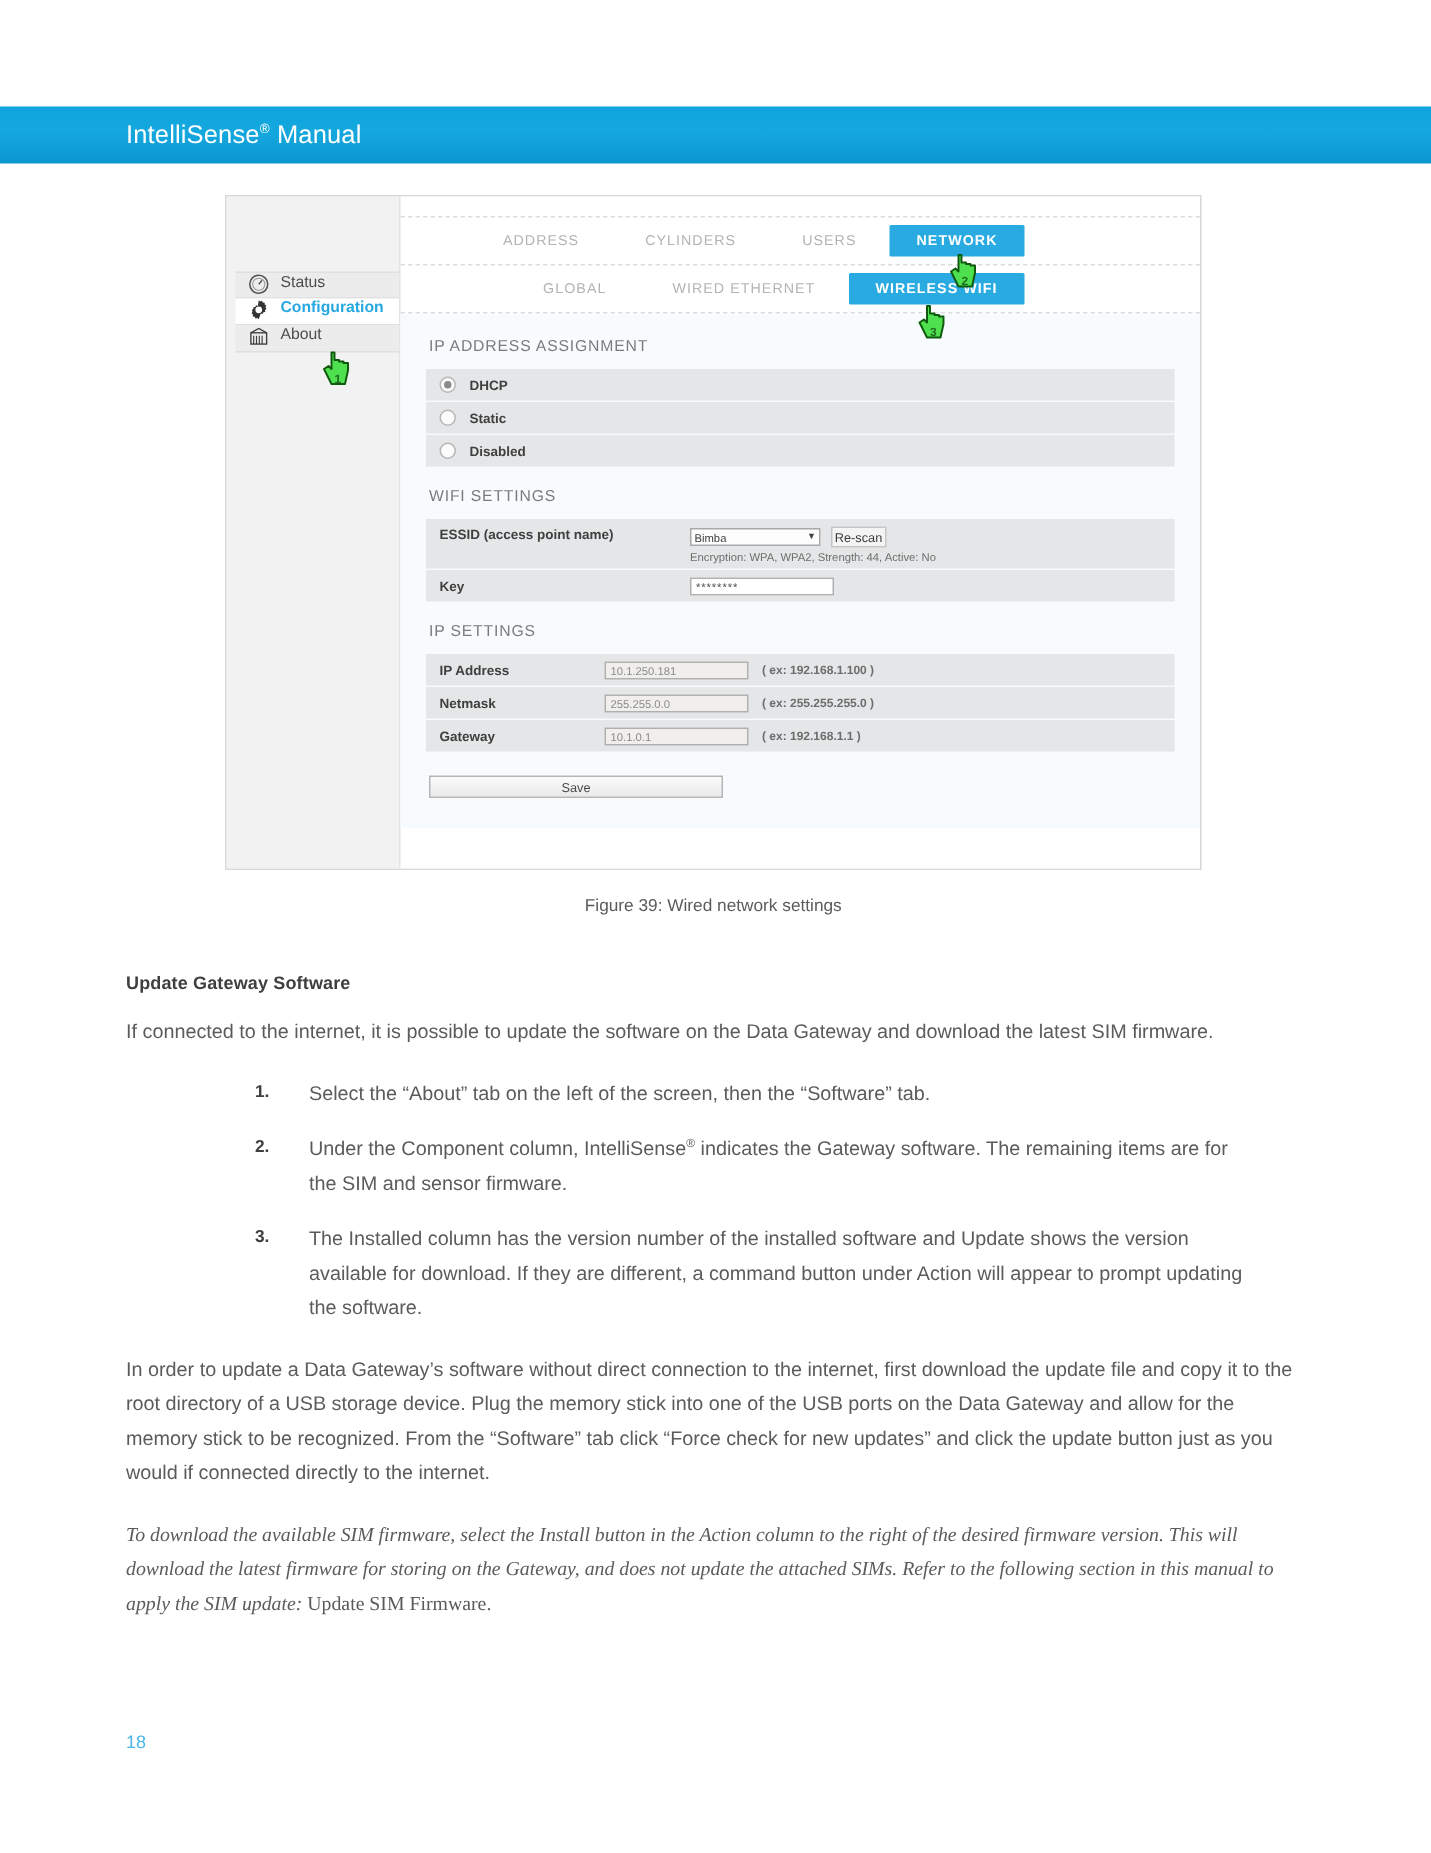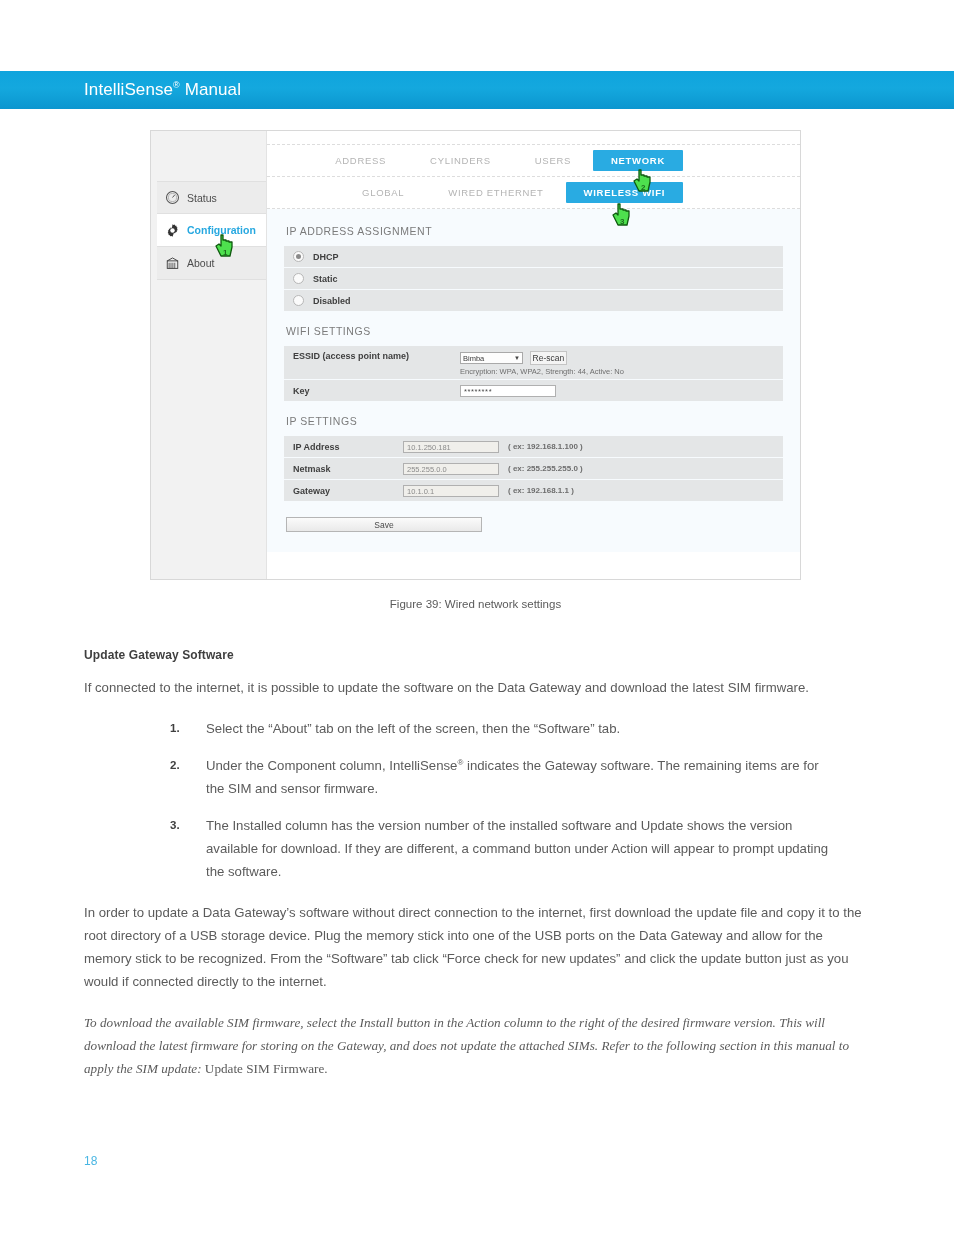--- a/index.html
+++ b/index.html
@@ -63,22 +63,21 @@
     background: #f2f2f2;
   }
   .nav-list {
     position: absolute;
     left: 6px;
     top: 50px;
     width: 112px;
   }
   .nav-item {
     display: flex;
-    align-items: center;
-    height: 33px;
+    height: 18px;
     padding-left: 8px;
     box-sizing: border-box;
     border-bottom: 1px solid #e0e0e0;
     background: #ececec;
     font-size: 10.5px;
     color: #4c4c4c;
   }
   .nav-item.first { border-top: 1px solid #e0e0e0; }
   .nav-item.active {
     background: #ffffff;
@@ -189,21 +188,21 @@
 
   .row-label { width: 167px; flex: 0 0 auto; }
   .row-label.narrow { width: 110px; }
 
   .field-area { display: flex; flex-direction: column; }
 
   .select-box {
     display: inline-flex;
     align-items: center;
     justify-content: space-between;
-    width: 63px;
+    width: 87px;
     height: 12px;
     background: #fdfdfd;
     border: 1px solid #a9a9a9;
     font-size: 7.5px;
     font-weight: normal;
     color: #3b3b3b;
     padding: 0 2px;
     box-sizing: border-box;
     vertical-align: middle;
   }

